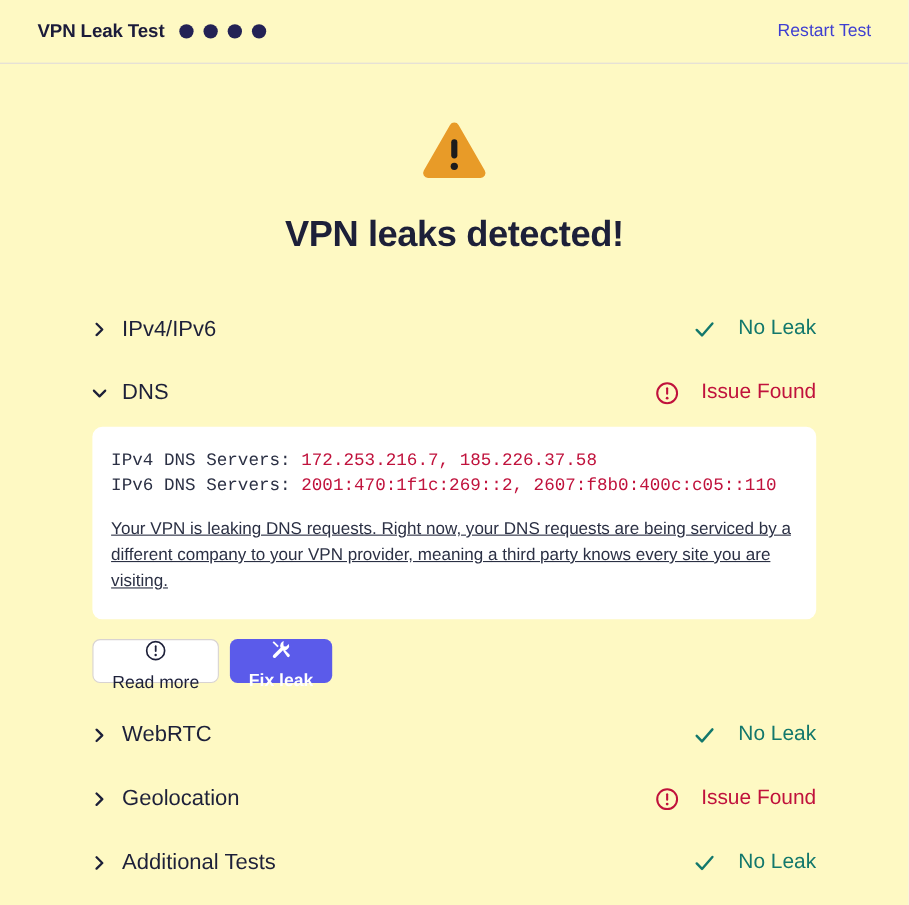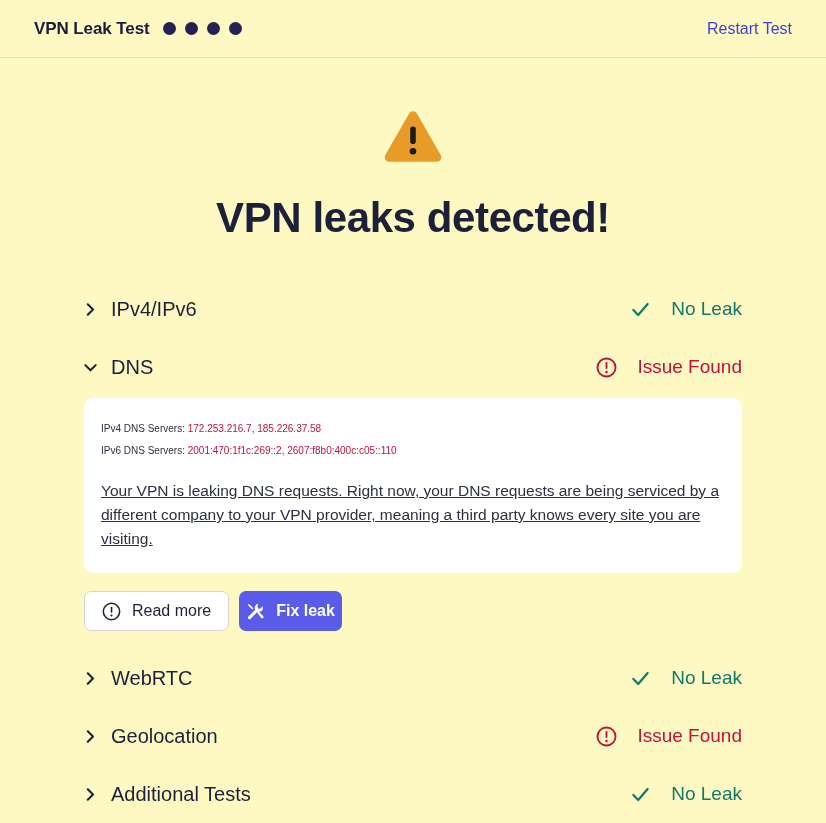--- a/index.html
+++ b/index.html
@@ -56,21 +56,21 @@
   
   .hero {
     padding-top: 52px;
     display: flex;
     flex-direction: column;
     align-items: center;
   }
   .warn-icon { width: 60px; height: 54px; display: block; }
   .hero-title {
     margin-top: 30px;
-    font-size: 42px;
+    font-size: 33px;
     font-weight: bold;
     color: #1d2039;
     letter-spacing: -0.4px;
   }
 
   
   .list {
     margin-top: 38px;
     padding: 0 84px;
   }
@@ -102,24 +102,25 @@
   .st-icon { width: 21px; height: 21px; display: block; flex: none; }
 
   
   .panel {
     background: #ffffff;
     border-radius: 9px;
     padding: 20px 17px 22px 17px;
     margin-top: 2px;
   }
   .srv-line {
-    font-size: 10px;
+    font-size: 16px;
     color: #2b3044;
     line-height: 22px;
     white-space: nowrap;
+    font-family: Liberation Mono, monospace;
   }
   .srv-val { color: #c0123c; }
   .panel-desc {
     margin-top: 17px;
     font-size: 15.5px;
     line-height: 24px;
     color: #2b3044;
     max-width: 635px;
     text-decoration: underline;
   }
@@ -135,31 +136,32 @@
     display: inline-flex;
     align-items: center;
     gap: 11px;
     height: 40px;
     padding: 0 17px;
     border-radius: 7px;
     font-size: 16px;
     cursor: pointer;
     border: none;
     font-family: "Liberation Sans", sans-serif;
+    flex-direction: column;
   }
   .btn-ghost {
     background: #ffffff;
     color: #1d2039;
     border: 1px solid #d8d3d2;
   }
   .btn-primary {
     background: #5b5bea;
     color: #ffffff;
     font-weight: bold;
-    padding: 0 7px;
+    padding: 0 17px;
   }
   .btn-icon { width: 19px; height: 19px; display: block; flex: none; }
 </style>
 </head>
 <body>
 
 <div class="app">
 
   <div class="header">
     <div class="brand">

